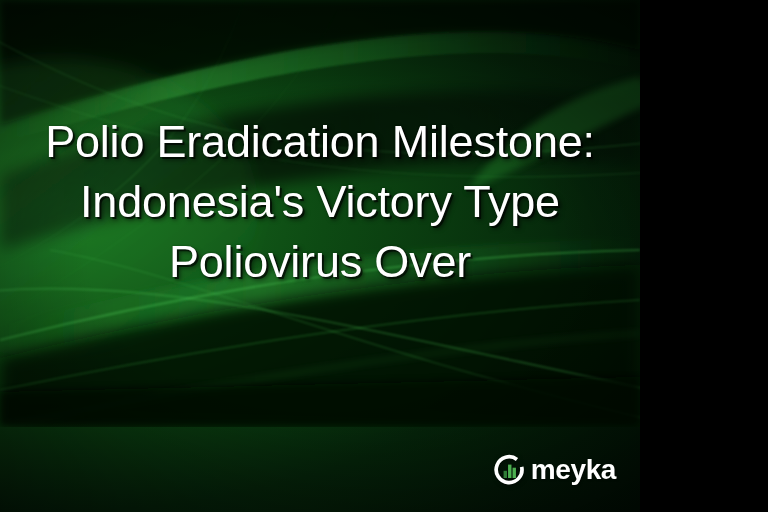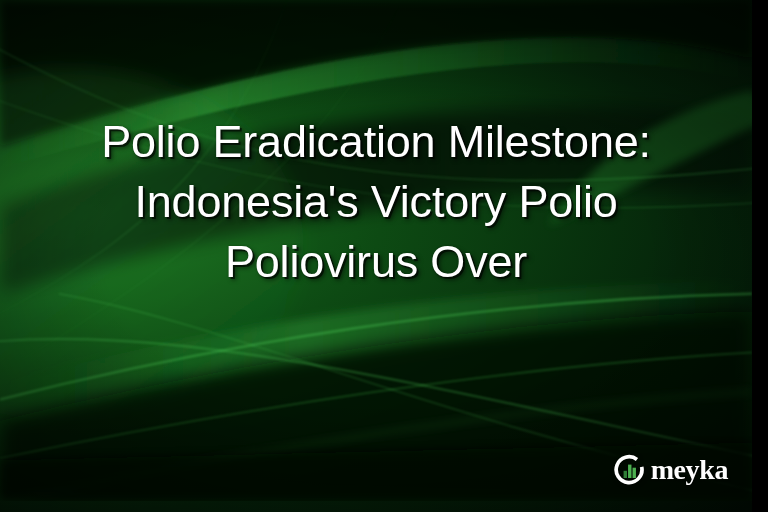--- a/index.html
+++ b/index.html
@@ -6,21 +6,21 @@
 
   html, body {
     width:768px; height:512px;
     overflow:hidden;
     background:#000;
     font-family:"Liberation Sans", sans-serif;
   }
 
   #banner {
     position:relative;
-    width:752px; height:512px;
+    width:640px; height:512px;
     overflow:hidden;
     background:#021606;
   }
 
   
   .bg-layer { position:absolute; inset:0; }
 
   #bg-base {
     background:
       radial-gradient(ellipse 120% 85% at 10% 42%, #1a7321 0%, #0d4a13 34%, #05250a 68%, #011204 100%),
@@ -64,21 +64,21 @@
     right:24px;
     bottom:26px;
     display:flex;
     align-items:center;
     gap:5px;
     z-index:7;
   }
   #logo-mark { width:33px; height:33px; display:block; filter:drop-shadow(1px 1px 2px rgba(0,0,0,.5)); }
   #logo-word {
     color:#ffffff;
-    font-family:Liberation Serif, serif;
+    font-family:Liberation Sans, sans-serif;
     font-size:28px;
     font-weight:700;
     letter-spacing:-0.4px;
     line-height:1;
     text-shadow:1px 1px 2px rgba(0,0,0,.5);
   }
 </style>
 </head>
 <body>
 
@@ -147,21 +147,21 @@
     <path d="M-20,350 C190,330 420,392 790,470" stroke="#4cc855" stroke-width="2.0" fill="none" opacity=".34" filter="url(#hair)"></path>
     <path d="M60,300 C230,330 420,420 790,506" stroke="#4cc855" stroke-width="1.4" fill="none" opacity=".26" filter="url(#hair)"></path>
 
     <path d="M0,470 L768,452 L768,512 L0,512 Z" fill="#010a03" opacity=".8" filter="url(#soft)"></path>
   </svg>
 
   <div id="bg-vign" class="bg-layer"></div>
 
   <div id="title-block">
     <span class="title-line">Polio Eradication Milestone:</span>
-    <span class="title-line">Indonesia's Victory Polio</span>
+    <span class="title-line">Indonesia's Victory Type</span>
     <span class="title-line">Poliovirus Over</span>
   </div>
 
   <div id="logo">
     <svg id="logo-mark" viewBox="0 0 64 64">
 
       <path d="M46.5,12.6 A25,25 0 1 0 55.6,27.0" fill="none" stroke="#ffffff" stroke-width="7.2" stroke-linecap="butt"></path>
 
       <rect x="20.5" y="34.5" width="6.6" height="14" fill="#2f7d36"></rect>
       <rect x="29.2" y="22.5" width="6.6" height="26" fill="#4caf50"></rect>

